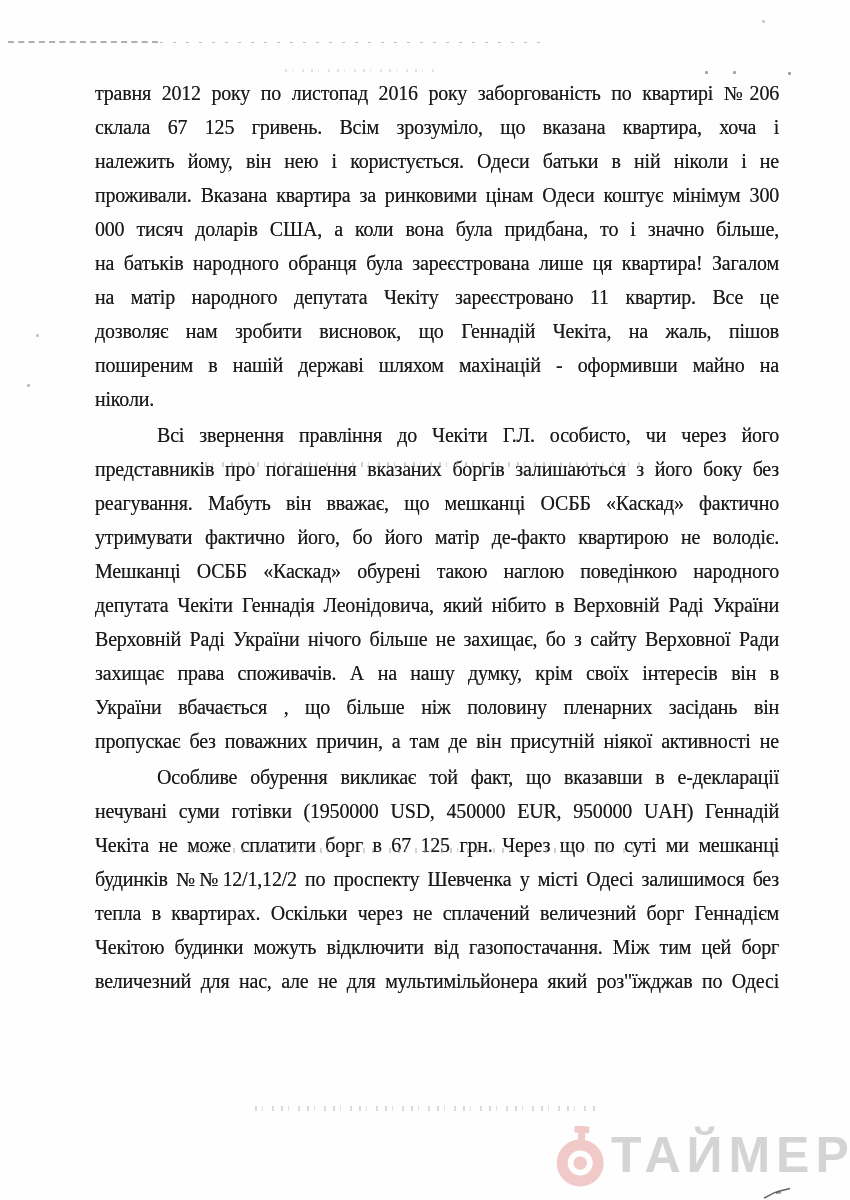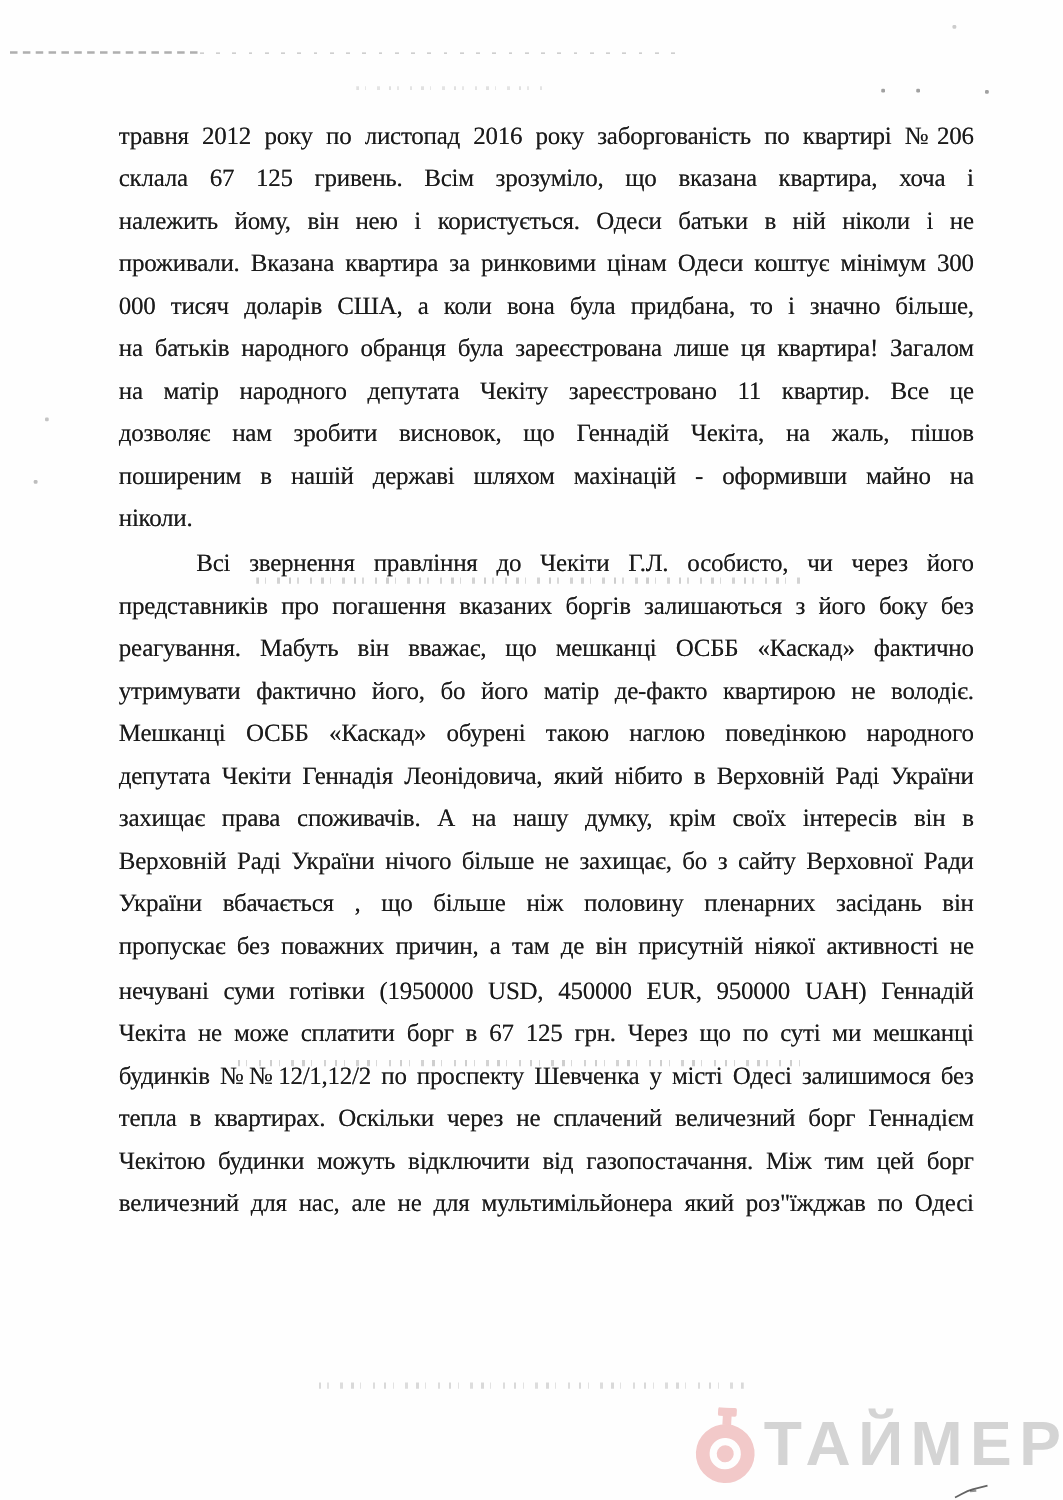--- a/index.html
+++ b/index.html
@@ -13,21 +13,21 @@
     height: 1200px;
     background: #fefefe;
     overflow: hidden;
     font-family: "Liberation Serif", serif;
   }
 
   
   .textblock {
     position: absolute;
     left: 95px;
-    top: 92px;
+    top: 76px;
     width: 684px;
     font-size: 20px;
     line-height: 34px;
     letter-spacing: -0.2px;
     word-spacing: -1px;
     color: #1b1b1b;
     text-shadow: 0 0 0.5px rgba(25,25,25,0.7);
   }
   .para + .para { margin-top: 2px; }
   .line {
@@ -125,27 +125,28 @@
       <div class="line last">ніколи.</div>
     </div>
 
     <div class="para">
       <div class="line first">Всі звернення правління до Чекіти Г.Л. особисто, чи через його</div>
       <div class="line">представників про погашення вказаних боргів залишаються з його боку без</div>
       <div class="line">реагування. Мабуть він вважає, що мешканці ОСББ «Каскад» фактично</div>
       <div class="line">утримувати фактично його, бо його матір де-факто квартирою не володіє.</div>
       <div class="line">Мешканці ОСББ «Каскад» обурені такою наглою поведінкою народного</div>
       <div class="line">депутата Чекіти Геннадія Леонідовича, який нібито в Верховній Раді України</div>
+      <div class="line">Верховній Раді України нічого більше не захищає, бо з сайту Верховної Ради</div>
       <div class="line">захищає права споживачів. А на нашу думку, крім своїх інтересів він в</div>
-      <div class="line">Верховній Раді України нічого більше не захищає, бо з сайту Верховної Ради</div>
       <div class="line">України вбачається , що більше ніж половину пленарних засідань він</div>
       <div class="line">пропускає без поважних причин, а там де він присутній ніякої активності не</div>
     </div>
 
     <div class="para">
+      <div class="line first">Особливе обурення викликає той факт, що вказавши в е-декларації</div>
       <div class="line">нечувані суми готівки (1950000 USD, 450000 EUR, 950000 UAH) Геннадій</div>
       <div class="line">Чекіта не може сплатити борг в 67 125 грн. Через що по суті ми мешканці</div>
       <div class="line">будинків №№12/1,12/2 по проспекту Шевченка у місті Одесі залишимося без</div>
       <div class="line">тепла в квартирах. Оскільки через не сплачений величезний борг Геннадієм</div>
       <div class="line">Чекітою будинки можуть відключити від газопостачання. Між тим цей борг</div>
       <div class="line">величезний для нас, але не для мультимільйонера який роз"їжджав по Одесі</div>
     </div>
 
   </div>
 

